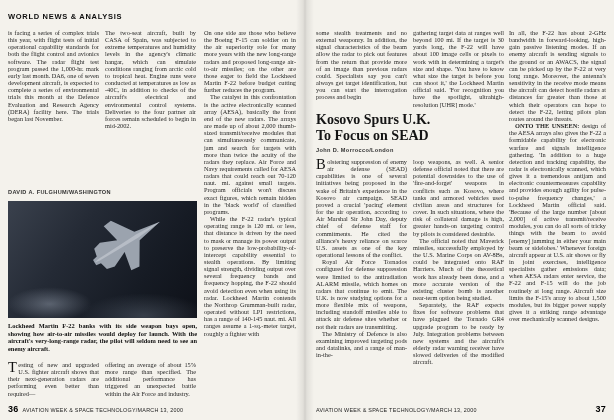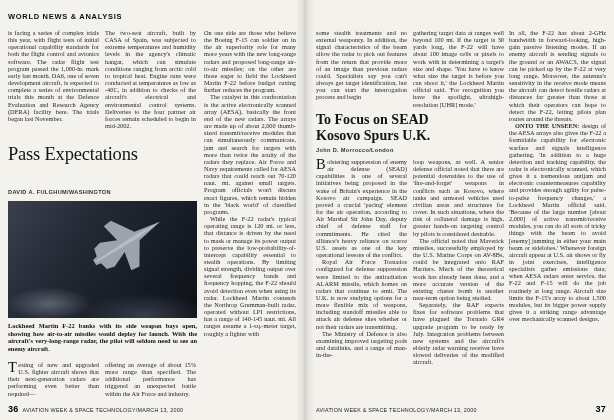--- a/index.html
+++ b/index.html
@@ -81,21 +81,20 @@
   <div id="masthead" class="block masthead">WORLD NEWS &amp; ANALYSIS</div>
 
   <div id="col1top" class="block body-text">
     <p>is facing a series of complex trials this year, with flight tests of initial operational capability standards for both the flight control and avionics software. The radar flight test program passed the 1,000-hr. mark early last month. DA6, one of seven development aircraft, is expected to complete a series of environmental trials this month at the Defence Evaluation and Research Agency (DERA) facility here. The trials began last November.</p>
   </div>
   <div id="col2top" class="block body-text">
     <p>The two-seat aircraft, built by CASA of Spain, was subjected to extreme temperatures and humidity levels in the agency's climatic hangar, which can simulate conditions ranging from arctic cold to tropical heat. Engine runs were conducted at temperatures as low as -40C, in addition to checks of the aircraft's electrical and environmental control systems. Deliveries to the four partner air forces remain scheduled to begin in mid-2002.</p>
   </div>
 
   <div id="f22-headline" class="block headline-lg">
-    <div>Pass Expectations</div>
   </div>
   <div id="f22-byline" class="block byline">DAVID A. FULGHUM/WASHINGTON</div>
 
   <div id="f22-photo" class="block photo">
     <svg width="189" height="117" viewBox="0 0 189 117">
       <g transform="translate(118,42) rotate(-32)">
         <polygon points="40,0 13,-5 -1,-27 -10,-26 -6,-7 -22,-14 -30,-12 -32,-4 -37,-3 -37,3 -32,4 -30,12 -22,14 -6,7 -10,26 -1,27 13,5" fill="#9ba3ae"></polygon>
         <polygon points="40,0 13,-2 -32,-1 -37,0 -32,1 13,2" fill="#b7bdc6"></polygon>
       </g>
     </svg>
@@ -116,22 +115,22 @@
   </div>
 
   <div id="col4top" class="block body-text">
     <p>some stealth treatments and no external weaponry. In addition, the signal characteristics of the beam allow the radar to pick out features from the return that provide more of an image than previous radars could. Specialists say you can't always get target identification, but you can start the interrogation process and begin</p>
   </div>
   <div id="col5top" class="block body-text">
     <p>gathering target data at ranges well beyond 100 mi. If the target is 30 yards long, the F-22 will have about 100 image cells or pixels to work with in determining a target's size and shape. 'You have to know what size the target is before you can shoot it,' the Lockheed Martin official said. 'For recognition you have the spotlight, ultrahigh-resolution [UHR] mode.'</p>
   </div>
 
   <div id="kosovo-headline" class="block headline-md">
+    <div>Kosovo Spurs U.K.</div>
     <div>To Focus on SEAD</div>
-    <div>Kosovo Spurs U.K.</div>
   </div>
   <div id="kosovo-byline" class="block byline">John D. Morrocco/London</div>
 
   <div id="col4bot" class="block body-text">
     <p><span class="dropcap">B</span><span>olstering suppression of enemy air defense (SEAD) capabilities is one of several initiatives being proposed in the wake of Britain's experience in the Kosovo air campaign. SEAD proved a crucial 'pacing' element for the air operation, according to Air Marshal Sir John Day, deputy chief of defense staff for commitments. He cited the alliance's heavy reliance on scarce U.S. assets as one of the key operational lessons of the conflict.</span></p>
     <p>Royal Air Force Tornados configured for defense suppression were limited to the antiradiation ALARM missile, which homes on radars that continue to emit. The U.K. is now studying options for a more flexible mix of weapons, including standoff missiles able to attack air defense sites whether or not their radars are transmitting.</p>
     <p>The Ministry of Defence is also examining improved targeting pods and datalinks, and a range of man-in-the-</p>
   </div>
   <div id="col5bot" class="block body-text">
     <p>loop weapons, as well. A senior defense official noted that there are potential downsides to the use of 'fire-and-forget' weapons in conflicts such as Kosovo, where tanks and armored vehicles used civilian areas and structures for cover. In such situations, where the risk of collateral damage is high, greater hands-on targeting control by pilots is considered desirable.</p>

